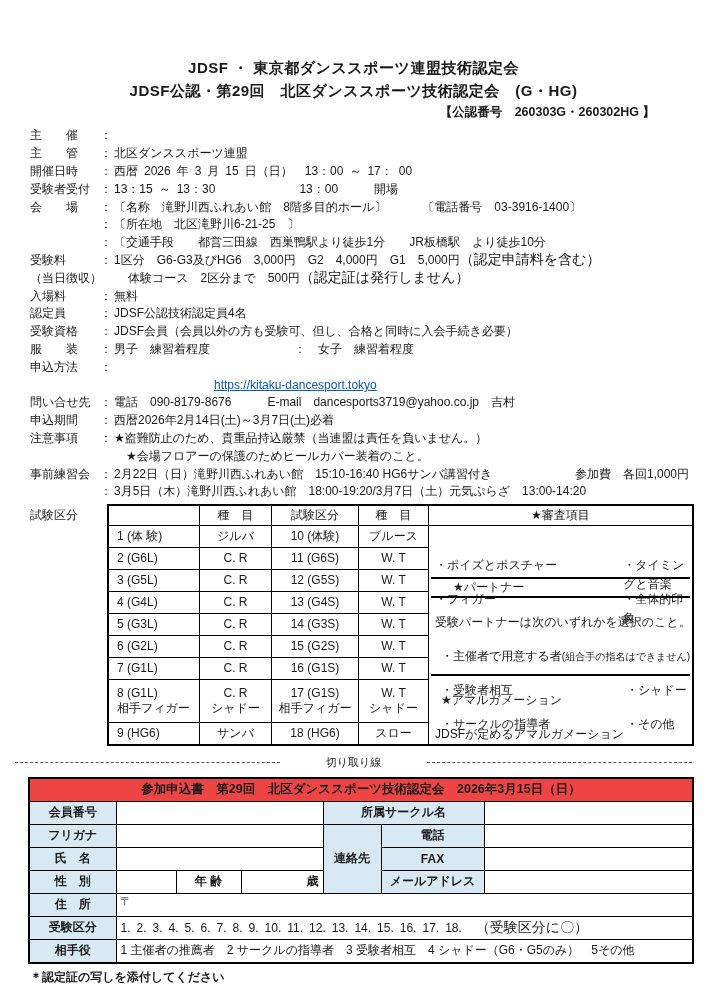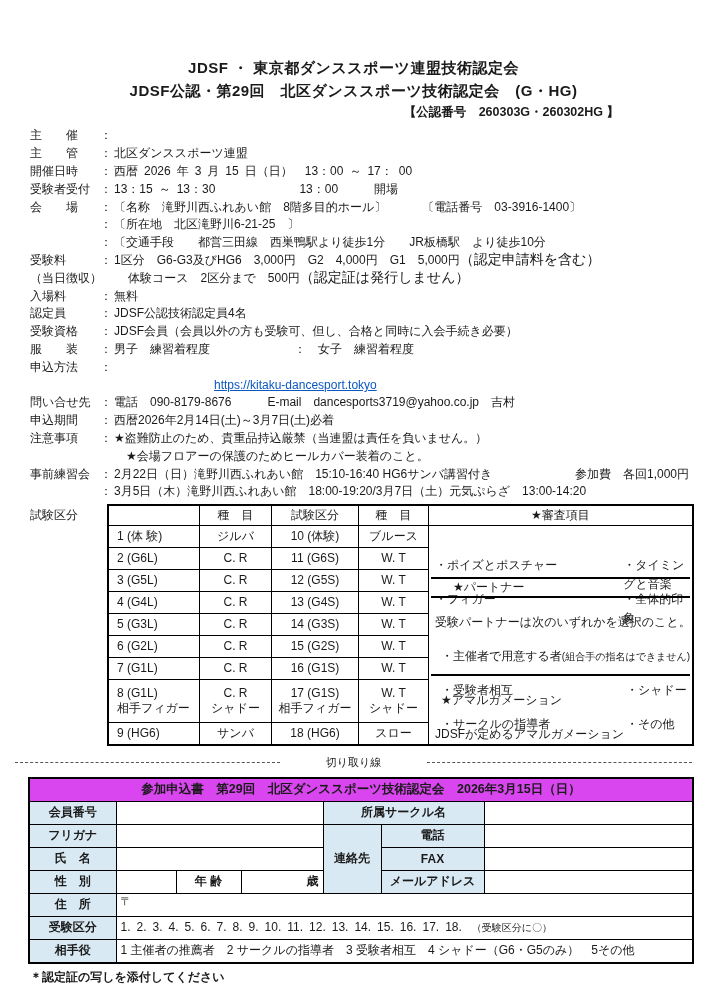--- a/index.html
+++ b/index.html
@@ -5,21 +5,21 @@
   html,body{margin:0;padding:0;background:#888;}
   .page{
     width:707px;height:1000px;background:#ffffff;position:relative;
     margin:0 auto;overflow:hidden;
     font-family:"Liberation Sans","DejaVu Sans",sans-serif;
     color:#1a1a1a;
   }
   
   .titleblock{padding-top:56px;}
   .t1,.t2{font-size:15px;font-weight:bold;text-align:center;line-height:23px;letter-spacing:.5px;}
-  .approval{font-size:12.5px;font-weight:bold;text-align:right;padding-right:88px;line-height:17px;margin-top:2px;margin-bottom:6px;}
+  .approval{font-size:12.5px;font-weight:bold;text-align:right;padding-right:52px;line-height:17px;margin-top:2px;margin-bottom:6px;}
   
   .info{margin-left:30px;margin-right:14px;}
   .irow{display:flex;align-items:center;height:17.8px;font-size:12px;white-space:pre;}
   .ilbl{flex:0 0 70px;white-space:pre;}
   .icolon{flex:0 0 14px;}
   .ival{white-space:pre;}
   .ismall{font-size:14px;white-space:pre;}
   .iright{margin-left:auto;margin-right:4px;white-space:pre;}
   .ilink{color:#0a58c0;text-decoration:underline;margin-left:100px;white-space:pre;}
   
@@ -48,27 +48,27 @@
   .ind{padding-left:10px;}
   
   .cut{display:flex;align-items:center;margin:9px 15px 7px 15px;font-size:11px;}
   .cut .dash{flex:1;border-top:1px dashed #555;height:0;}
   .cut .ctext{padding:0 46px;}
   
   table.form{border-collapse:collapse;table-layout:fixed;margin-left:28px;width:664px;font-size:12px;}
   table.form td{border:1px solid #000;height:22px;padding:0 4px;overflow:hidden;white-space:pre;}
   table.form{border:2px solid #000;}
   td.lab{background:#d9e9f3;font-weight:bold;text-align:center;}
-  td.formhead{background:#d946ef;font-weight:bold;text-align:center;height:24px;font-size:12.5px;}
+  td.formhead{background:#ef4444;font-weight:bold;text-align:center;height:24px;font-size:12.5px;}
   td.agehead{font-weight:bold;text-align:center;}
   td.agecell{font-weight:bold;text-align:right;padding-right:16px;}
   td.addrcell{height:44px;vertical-align:top;}
   .postal{font-size:11px;line-height:13px;}
   td.examdiv span.nums{white-space:pre;}
-  td.examdiv .sm{font-size:10px;}
+  td.examdiv .sm{font-size:14px;}
   .footnote{margin:5px 0 0 30px;font-size:12px;font-weight:bold;}
 </style>
 </head>
 <body>
 
 <div class="page">
 
   <div class="titleblock">
     <div class="t1">JDSF ・ 東京都ダンススポーツ連盟技術認定会</div>
     <div class="t2">JDSF公認・第29回　北区ダンススポーツ技術認定会　(G・HG)</div>

